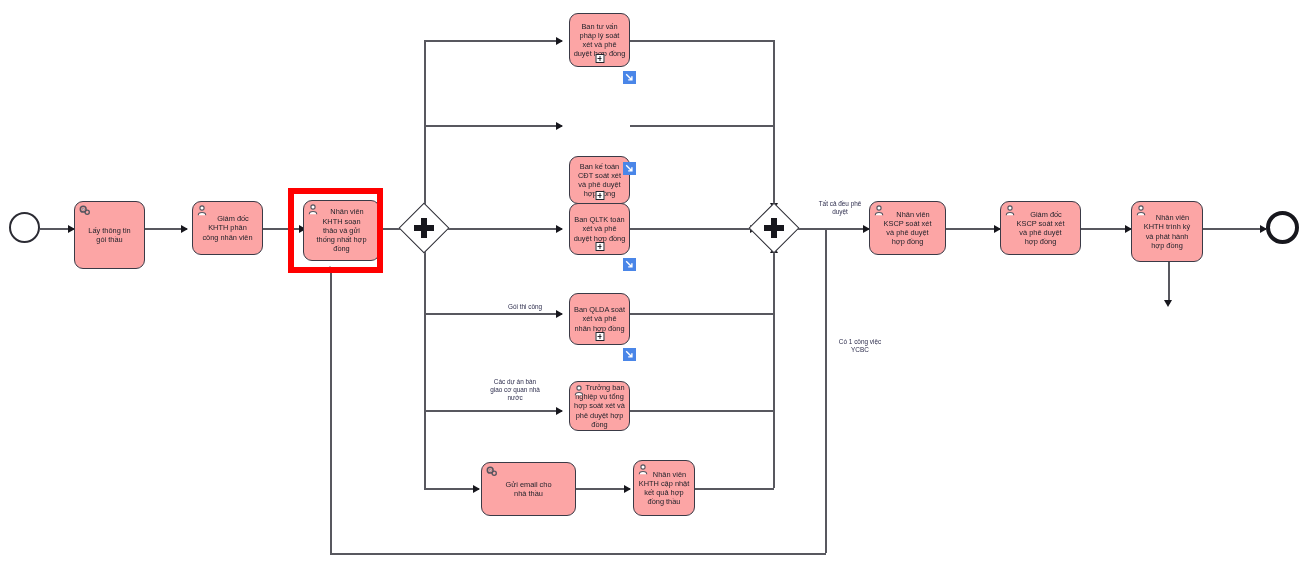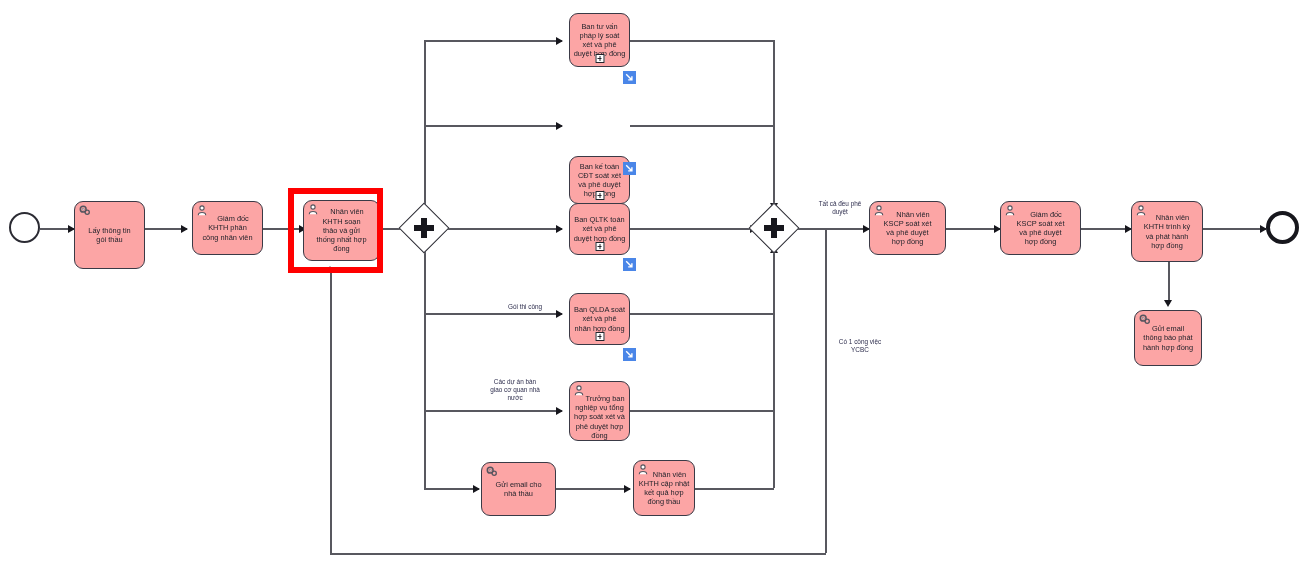--- a/index.html
+++ b/index.html
@@ -239,35 +239,35 @@
 xét và phê
 nhân hợp đồng</span>
     <span class="subproc"></span>
   </div>
   <div class="badge" style="left:623px;top:348px;">
     <svg width="9" height="9" viewBox="0 0 9 9">
         <path d="M1.2 1.2 L6.9 6.9 M6.9 3.2 V6.9 H3.2" fill="none" stroke="#fff" stroke-width="1.4"></path>
       </svg>
   </div>
 
-  <div class="node task" style="left:569px;top:381px;width:61px;height:60px;align-items:flex-end;">
+  <div class="node task" style="left:569px;top:381px;width:61px;height:50px;">
     <span class="ticon">
       <svg width="12" height="11" viewBox="0 0 12 11">
         <circle cx="5" cy="3" r="2.1" fill="#fff" stroke="#55555f" stroke-width="1.1"></circle>
         <path d="M1.3 10.2 C1.3 6.6 8.7 6.6 8.7 10.2" fill="#fff" stroke="#55555f" stroke-width="1.1"></path>
       </svg>
     </span>
     <span class="tlabel indent">Trưởng ban
 nghiệp vụ tổng
 hợp soát xét và
 phê duyệt hợp
 đồng</span>
   </div>
 
-  <div class="node task" style="left:481px;top:462px;width:75px;height:54px;">
+  <div class="node task" style="left:481px;top:462px;width:95px;height:54px;">
     <span class="ticon">
       <svg width="12" height="11" viewBox="0 0 12 11">
         <circle cx="4.2" cy="4.2" r="2.9" fill="none" stroke="#55555f" stroke-width="1.5"></circle>
         <circle cx="4.2" cy="4.2" r="1" fill="#fff" stroke="#55555f" stroke-width=".6"></circle>
         <circle cx="8.2" cy="7.3" r="2.1" fill="none" stroke="#55555f" stroke-width="1.3"></circle>
       </svg>
     </span>
     <span class="tlabel">Gửi email cho
 nhà thầu</span>
   </div>
@@ -317,26 +317,14 @@
         <circle cx="5" cy="3" r="2.1" fill="#fff" stroke="#55555f" stroke-width="1.1"></circle>
         <path d="M1.3 10.2 C1.3 6.6 8.7 6.6 8.7 10.2" fill="#fff" stroke="#55555f" stroke-width="1.1"></path>
       </svg>
     </span>
     <span class="tlabel indent">Nhân viên
 KHTH trình ký
 và phát hành
 hợp đồng</span>
   </div>
 
-  <div class="node task" style="left:1134px;top:310px;width:68px;height:56px;">
-    <span class="ticon">
-      <svg width="12" height="11" viewBox="0 0 12 11">
-        <circle cx="4.2" cy="4.2" r="2.9" fill="none" stroke="#55555f" stroke-width="1.5"></circle>
-        <circle cx="4.2" cy="4.2" r="1" fill="#fff" stroke="#55555f" stroke-width=".6"></circle>
-        <circle cx="8.2" cy="7.3" r="2.1" fill="none" stroke="#55555f" stroke-width="1.3"></circle>
-      </svg>
-    </span>
-    <span class="tlabel">Gửi email
-thông báo phát
-hành hợp đồng</span>
-  </div>
 
 </div>
 
 </body></html>

